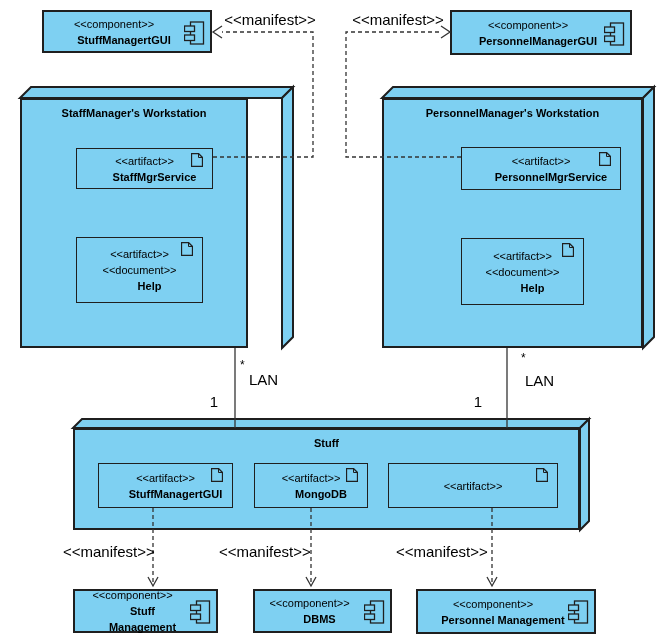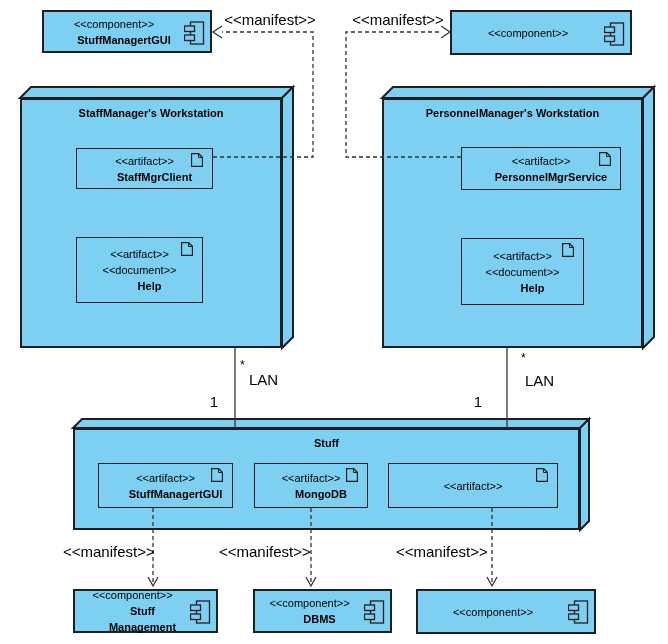--- a/index.html
+++ b/index.html
@@ -48,40 +48,41 @@
     <div class="name">StuffManagertGUI</div>
     <svg class="icon-abs" style="right:5px;top:9px;" width="21" height="25" viewBox="0 0 21 25">
       <rect class="ic" x="6.5" y="1" width="13" height="22"></rect>
       <rect class="ic" x="0.5" y="5" width="10" height="5.5"></rect>
       <rect class="ic" x="0.5" y="14" width="10" height="5.5"></rect>
     </svg>
   </div>
 
   <div class="box comp" style="left:450px;top:10px;width:182px;height:45px;">
     <div class="stereo">&lt;&lt;component&gt;&gt;</div>
+    <div class="name">PersonnelManagerGUI</div>
     <svg class="icon-abs" style="right:5px;top:10px;" width="21" height="25" viewBox="0 0 21 25">
       <rect class="ic" x="6.5" y="1" width="13" height="22"></rect>
       <rect class="ic" x="0.5" y="5" width="10" height="5.5"></rect>
       <rect class="ic" x="0.5" y="14" width="10" height="5.5"></rect>
     </svg>
   </div>
 
-  <div class="node-face" style="left:20px;top:98px;width:262px;height:250px;">
+  <div class="node-face" style="left:20px;top:98px;width:228px;height:250px;">
     <div class="node-title">StaffManager's Workstation</div>
   </div>
   <div class="node-face" style="left:382px;top:98px;width:261px;height:250px;">
     <div class="node-title">PersonnelManager's Workstation</div>
   </div>
   <div class="node-face" style="left:73px;top:428px;width:507px;height:102px;">
     <div class="node-title">Stuff</div>
   </div>
 
   <div class="box art" style="left:76px;top:148px;width:137px;height:41px;">
     <div class="stereo">&lt;&lt;artifact&gt;&gt;</div>
-    <div class="name">StaffMgrClient</div>
+    <div class="name">StaffMgrService</div>
     <svg class="icon-abs" style="right:9px;top:4px;" width="12" height="14" viewBox="0 0 12 14">
       <path class="ic" d="M0.5,0.5 H7.5 L11.5,4.5 V13.5 H0.5 Z"></path>
       <path class="icthin" d="M7.5,0.5 V4.5 H11.5"></path>
     </svg>
   </div>
 
   <div class="box art" style="left:76px;top:237px;width:127px;height:66px;">
     <div class="stereo">&lt;&lt;artifact&gt;&gt;</div>
     <div class="stereo">&lt;&lt;document&gt;&gt;</div>
     <div class="name">Help</div>
@@ -151,20 +152,21 @@
     <div class="name">DBMS</div>
     <svg class="icon-abs" style="right:5px;top:9px;" width="21" height="25" viewBox="0 0 21 25">
       <rect class="ic" x="6.5" y="1" width="13" height="22"></rect>
       <rect class="ic" x="0.5" y="5" width="10" height="5.5"></rect>
       <rect class="ic" x="0.5" y="14" width="10" height="5.5"></rect>
     </svg>
   </div>
 
   <div class="box comp" style="left:416px;top:589px;width:180px;height:45px;">
     <div class="stereo">&lt;&lt;component&gt;&gt;</div>
+    <div class="name">Personnel Management</div>
     <svg class="icon-abs" style="right:5px;top:9px;" width="21" height="25" viewBox="0 0 21 25">
       <rect class="ic" x="6.5" y="1" width="13" height="22"></rect>
       <rect class="ic" x="0.5" y="5" width="10" height="5.5"></rect>
       <rect class="ic" x="0.5" y="14" width="10" height="5.5"></rect>
     </svg>
   </div>
 
   <svg class="layer over" width="668" height="644" viewBox="0 0 668 644">
     <g>
       <polyline class="conn dash" points="213,157 313,157 313,32 222,32"></polyline>

